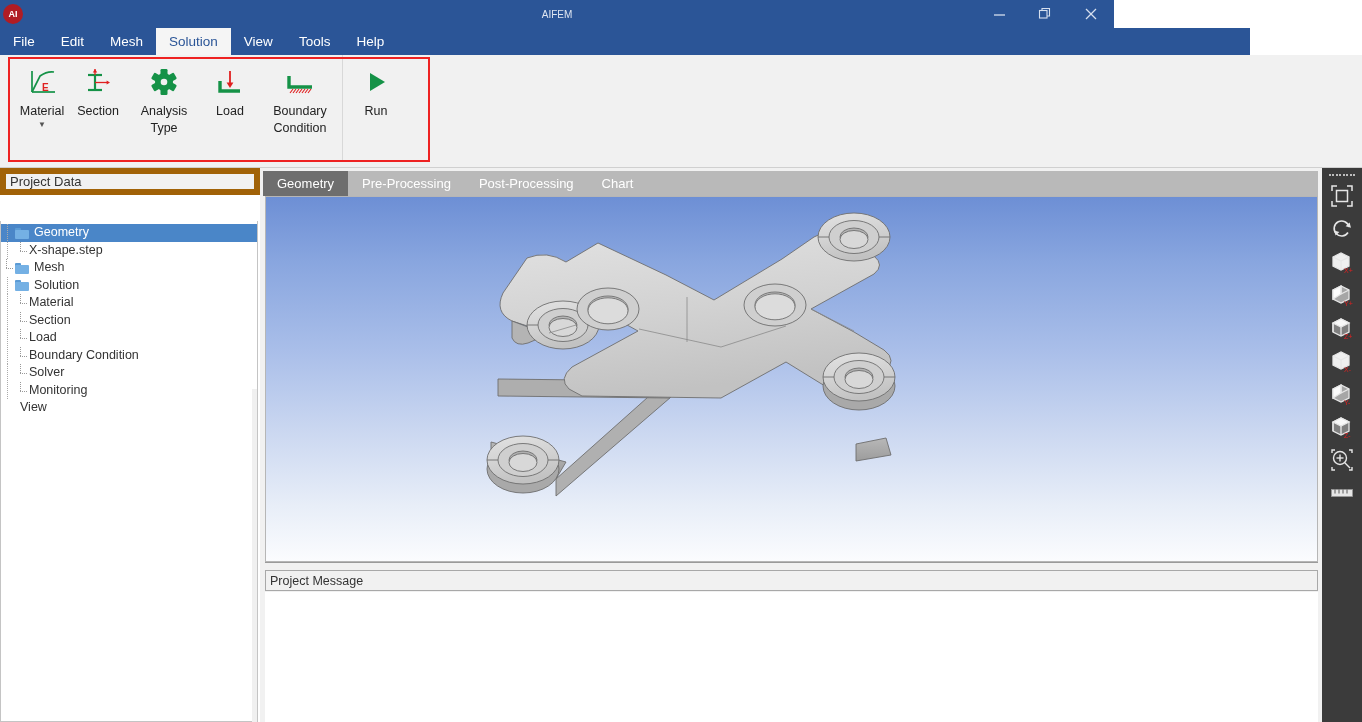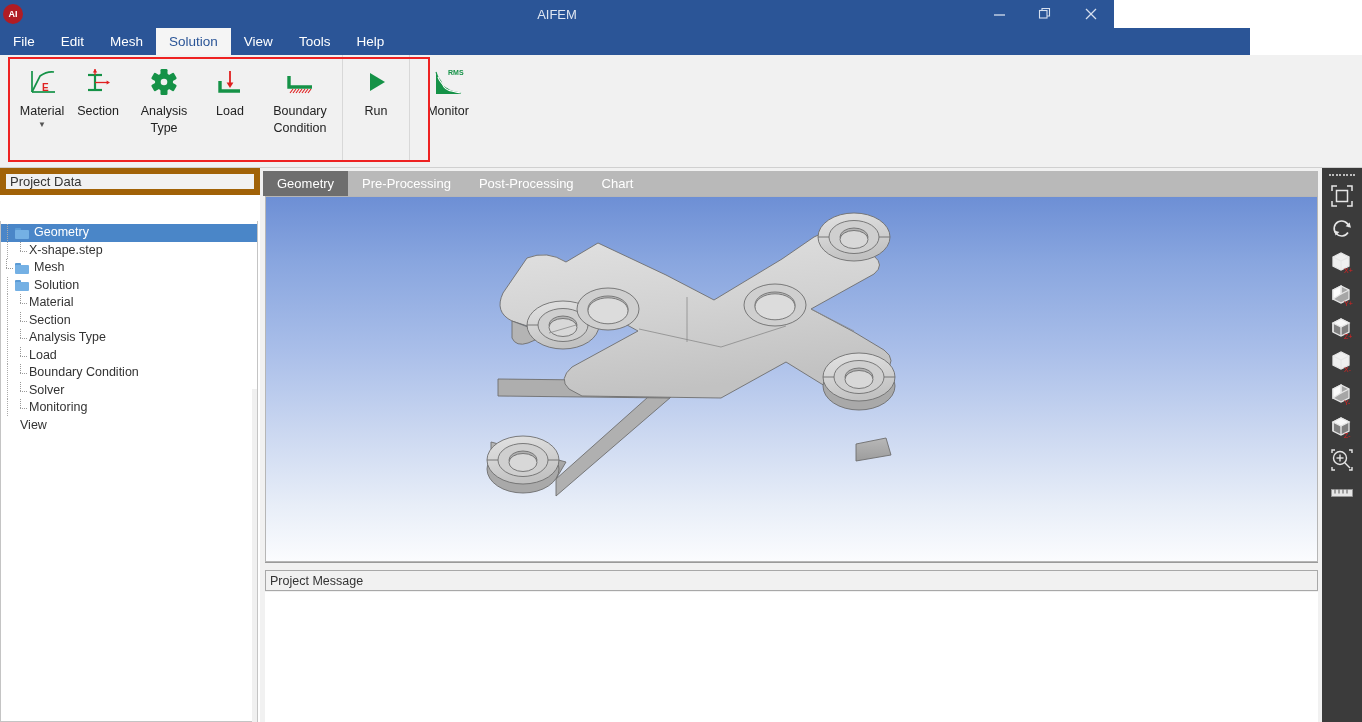--- a/index.html
+++ b/index.html
@@ -18,21 +18,21 @@
     display: flex; align-items: center;
   }
   .app-logo {
     width: 20px; height: 20px; margin-left: 3px; border-radius: 50%;
     background: #b01c24; position: relative; flex: none;
     display: flex; align-items: center; justify-content: center;
     color: #fff; font-size: 9px; font-weight: bold; line-height: 1;
   }
   .title-text {
     position: absolute; left: 0; right: 0; text-align: center;
-    color: #dfe6f1; font-size: 13px; pointer-events: none;
+    color: #dfe6f1; font-size: 10px; pointer-events: none;
   }
   .win-controls {
     margin-left: auto; display: flex; height: 28px; z-index: 2;
   }
   .win-btn {
     width: 46px; height: 28px; display: flex; align-items: center;
     justify-content: center; color: #d6dfee; font-size: 14px;
   }
 
   
@@ -314,33 +314,20 @@
         <div class="ritem" style="width:66px">
           <span class="ico">
             <svg width="28" height="28" viewBox="0 0 28 28">
               <polygon points="8,5 23,14 8,23" fill="#159247"></polygon>
             </svg>
           </span>
           <span class="lbl">Run</span>
         </div>
       </div>
 
-      <div class="rgroup">
-        <div class="ritem wide">
-          <span class="ico">
-            <svg width="34" height="28" viewBox="0 0 34 28">
-              <path d="M5 4 C7 12, 9 10, 11 16 C13 21, 15 19, 18 22 C22 24, 26 24, 30 25 L30 26 L5 26 Z" fill="#159247"></path>
-              <path d="M5 4 C7 12, 9 10, 11 16 C13 21, 15 19, 18 22 C22 24, 26 24, 30 25" fill="none" stroke="#159247" stroke-width="1.1"></path>
-              <path d="M7 9 C9 15, 11 14, 13 19 C16 23, 20 23, 30 25" fill="none" stroke="#ffffff" stroke-width="1.1"></path>
-              <text x="17" y="7" font-family="Liberation Sans, sans-serif" font-size="7" font-weight="bold" fill="#159247">RMS</text>
-            </svg>
-          </span>
-          <span class="lbl">Monitor</span>
-        </div>
-      </div>
     </div>
   </div>
 
   <div class="main-bg"></div>
 
   <div class="left-panel">
     <div class="panel-header">Project Data</div>
     <div class="tree-wrap">
 
       <div class="tnode sel">
@@ -372,25 +359,20 @@
         <span class="elbow"></span>
         <span class="label">Material</span>
       </div>
 
       <div class="tnode">
         <span class="guide dot"></span>
         <span class="elbow"></span>
         <span class="label">Section</span>
       </div>
 
-      <div class="tnode">
-        <span class="guide dot"></span>
-        <span class="elbow"></span>
-        <span class="label">Analysis Type</span>
-      </div>
 
       <div class="tnode">
         <span class="guide dot"></span>
         <span class="elbow"></span>
         <span class="label">Load</span>
       </div>
 
       <div class="tnode">
         <span class="guide dot"></span>
         <span class="elbow"></span>

